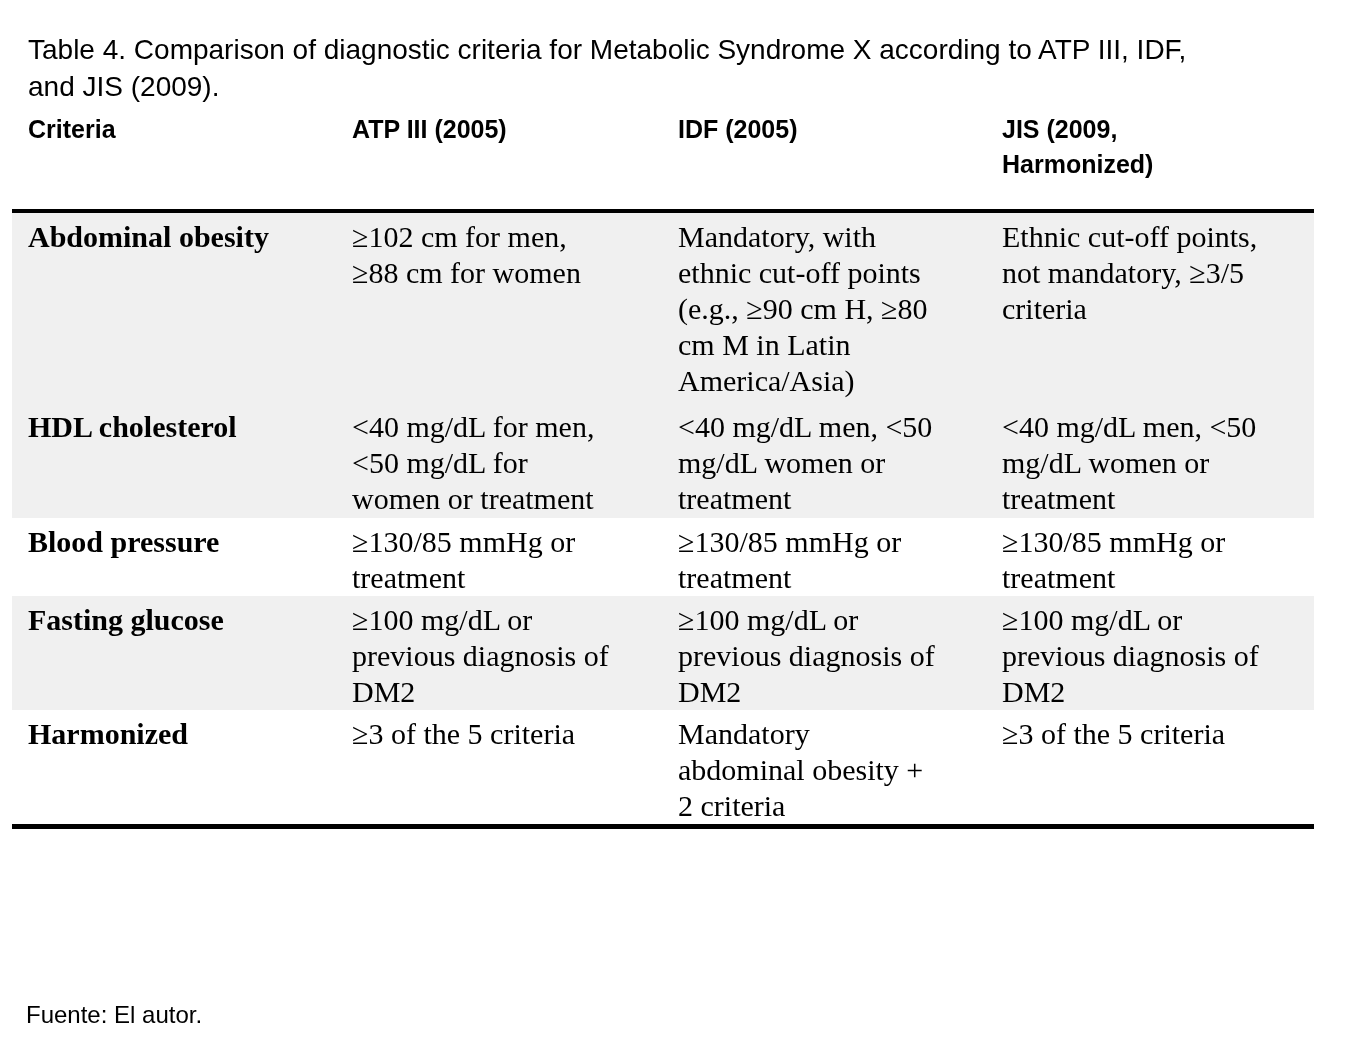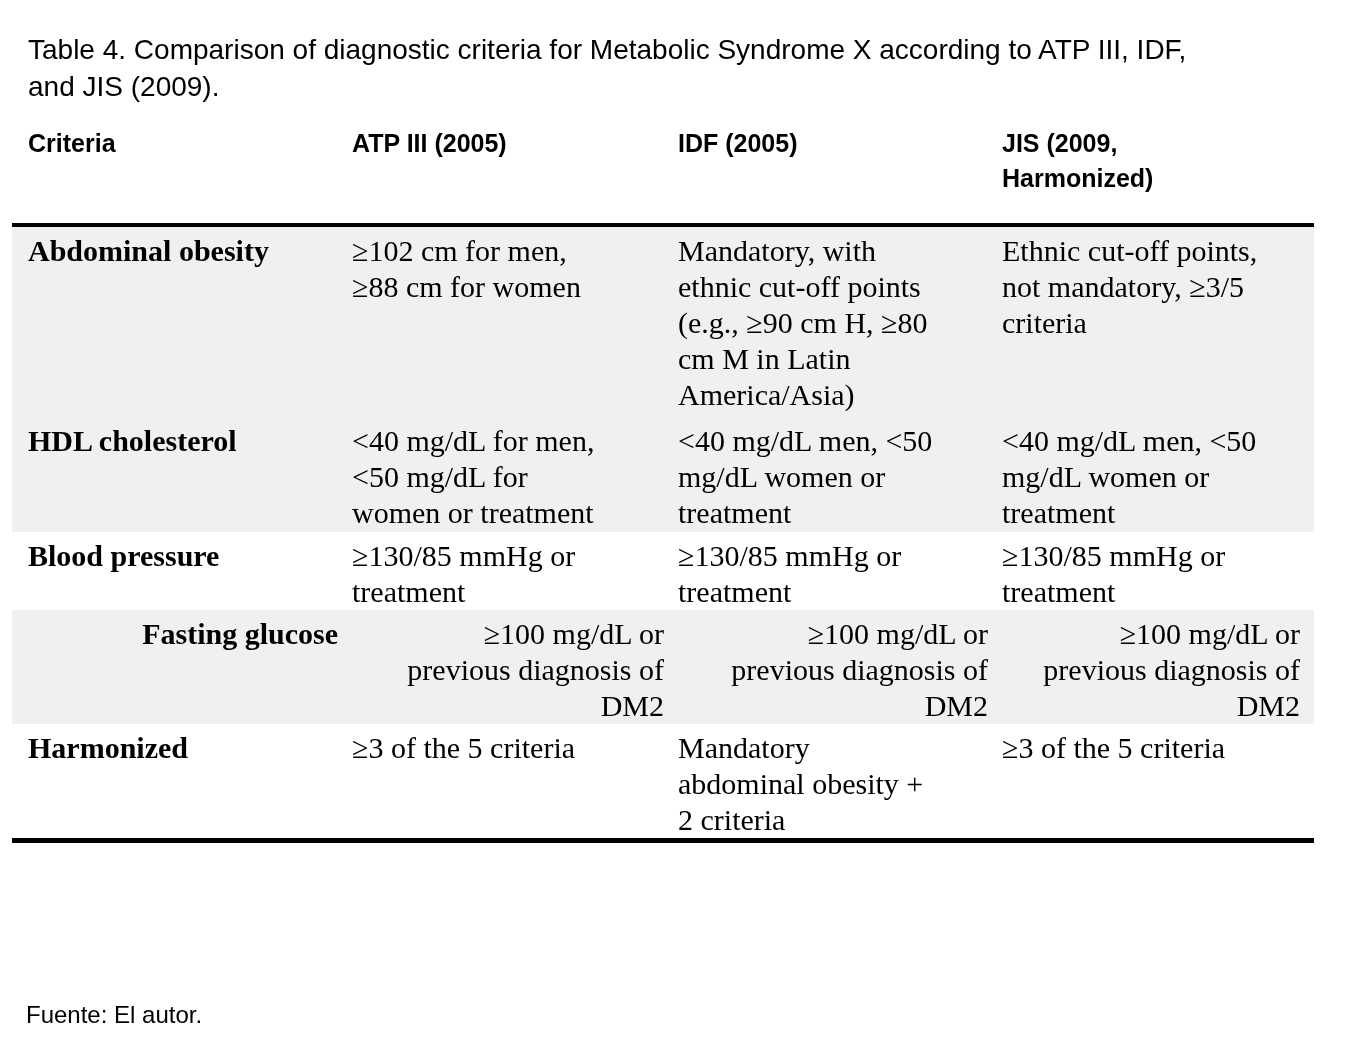--- a/index.html
+++ b/index.html
@@ -20,21 +20,21 @@
     left: 28px;
     top: 31px;
     width: 1250px;
     font-size: 28px;
     line-height: 37px;
     white-space: pre-line;
   }
   table.criteria-table {
     position: absolute;
     left: 12px;
-    top: 126px;
+    top: 112px;
     width: 1302px;
     border-collapse: collapse;
     table-layout: fixed;
   }
   thead tr {
     border-bottom: 4px solid #000000;
   }
   thead th {
     text-align: left;
     vertical-align: top;
@@ -63,21 +63,21 @@
   tbody td.col-first {
     font-weight: bold;
   }
   tbody tr.striped {
     background: #f0f0f0;
   }
   tr.r1 { height: 192px; }
   tr.r2 { height: 100px; }
   tr.r3 { height: 115px; }
   tr.r4 { height: 72px; }
-  tr.r5 { height: 112px; text-align: right; }
+  tr.r5 { height: 112px; }
   tr.r6 { height: 116px; }
   .source-note {
     position: absolute;
     left: 26px;
     top: 1001px;
     font-size: 24px;
     line-height: 28px;
   }
 </style>
 </head>

